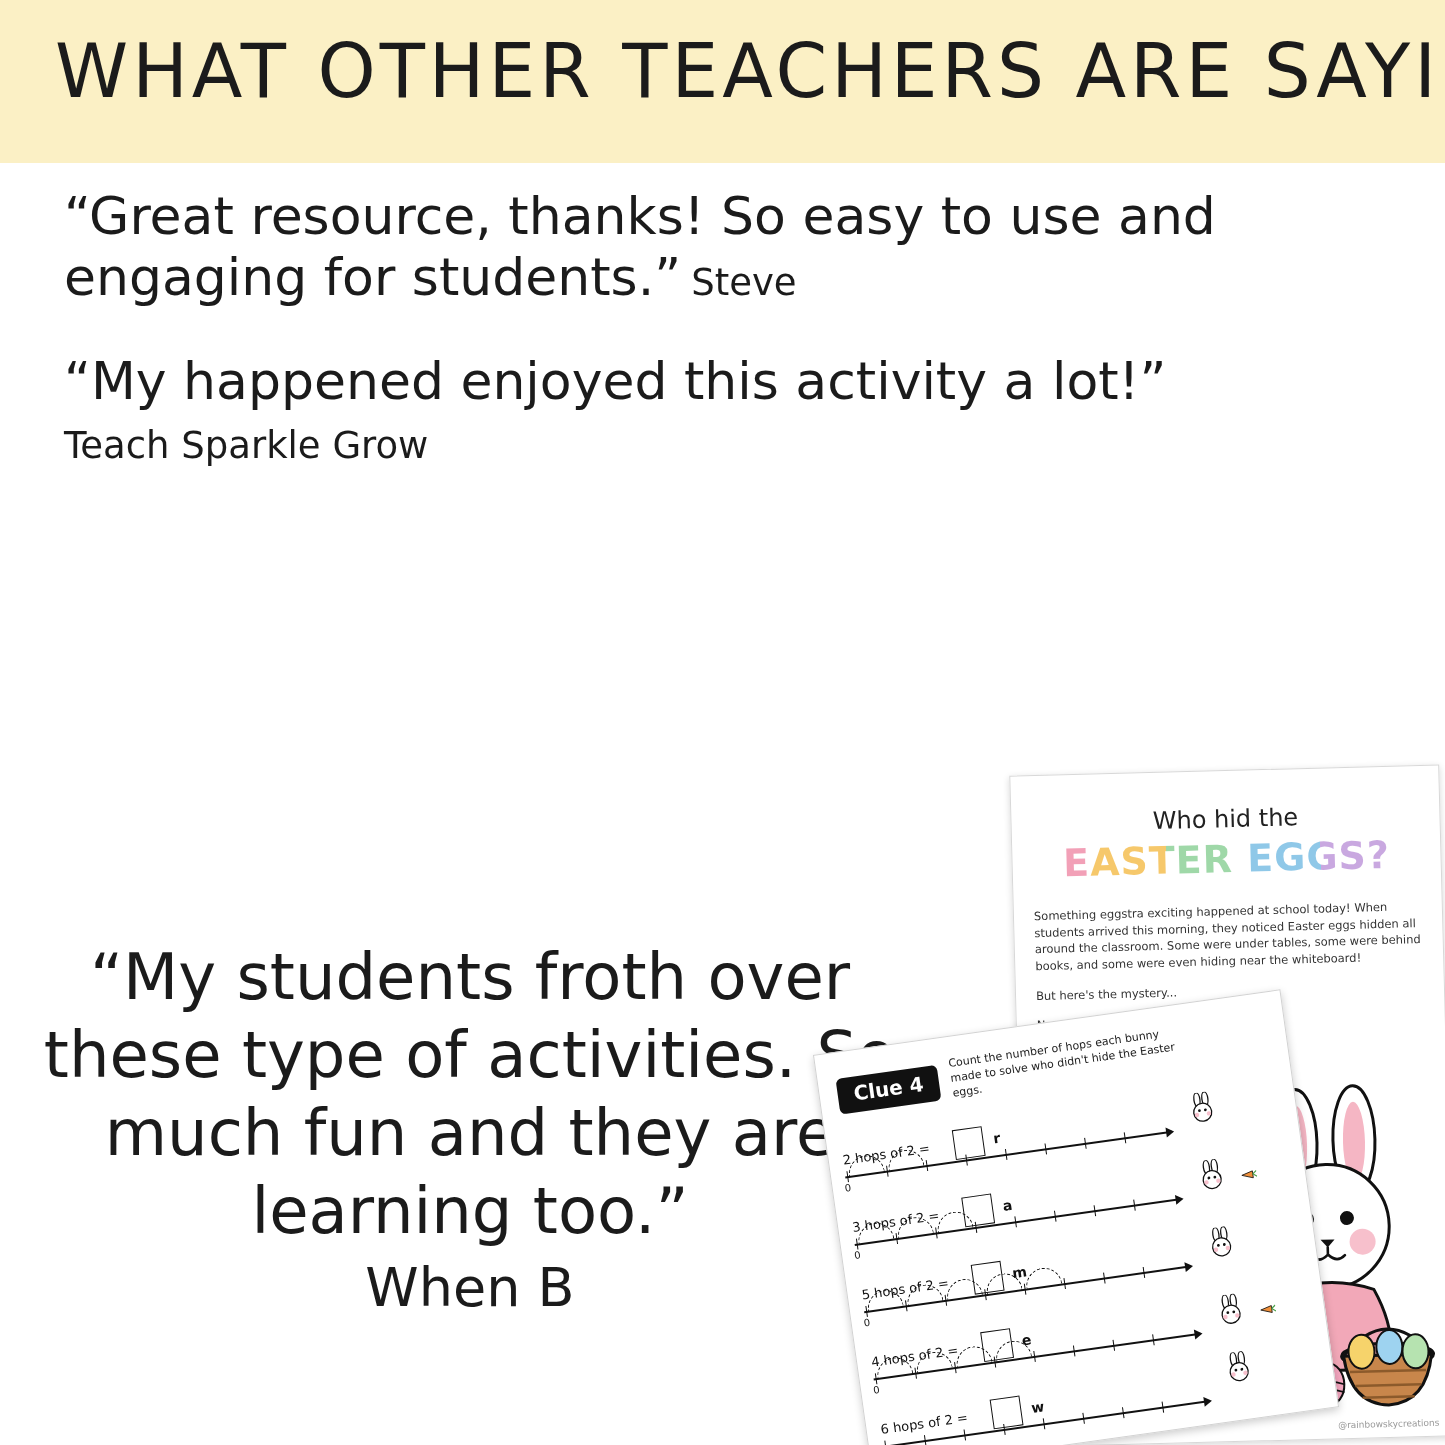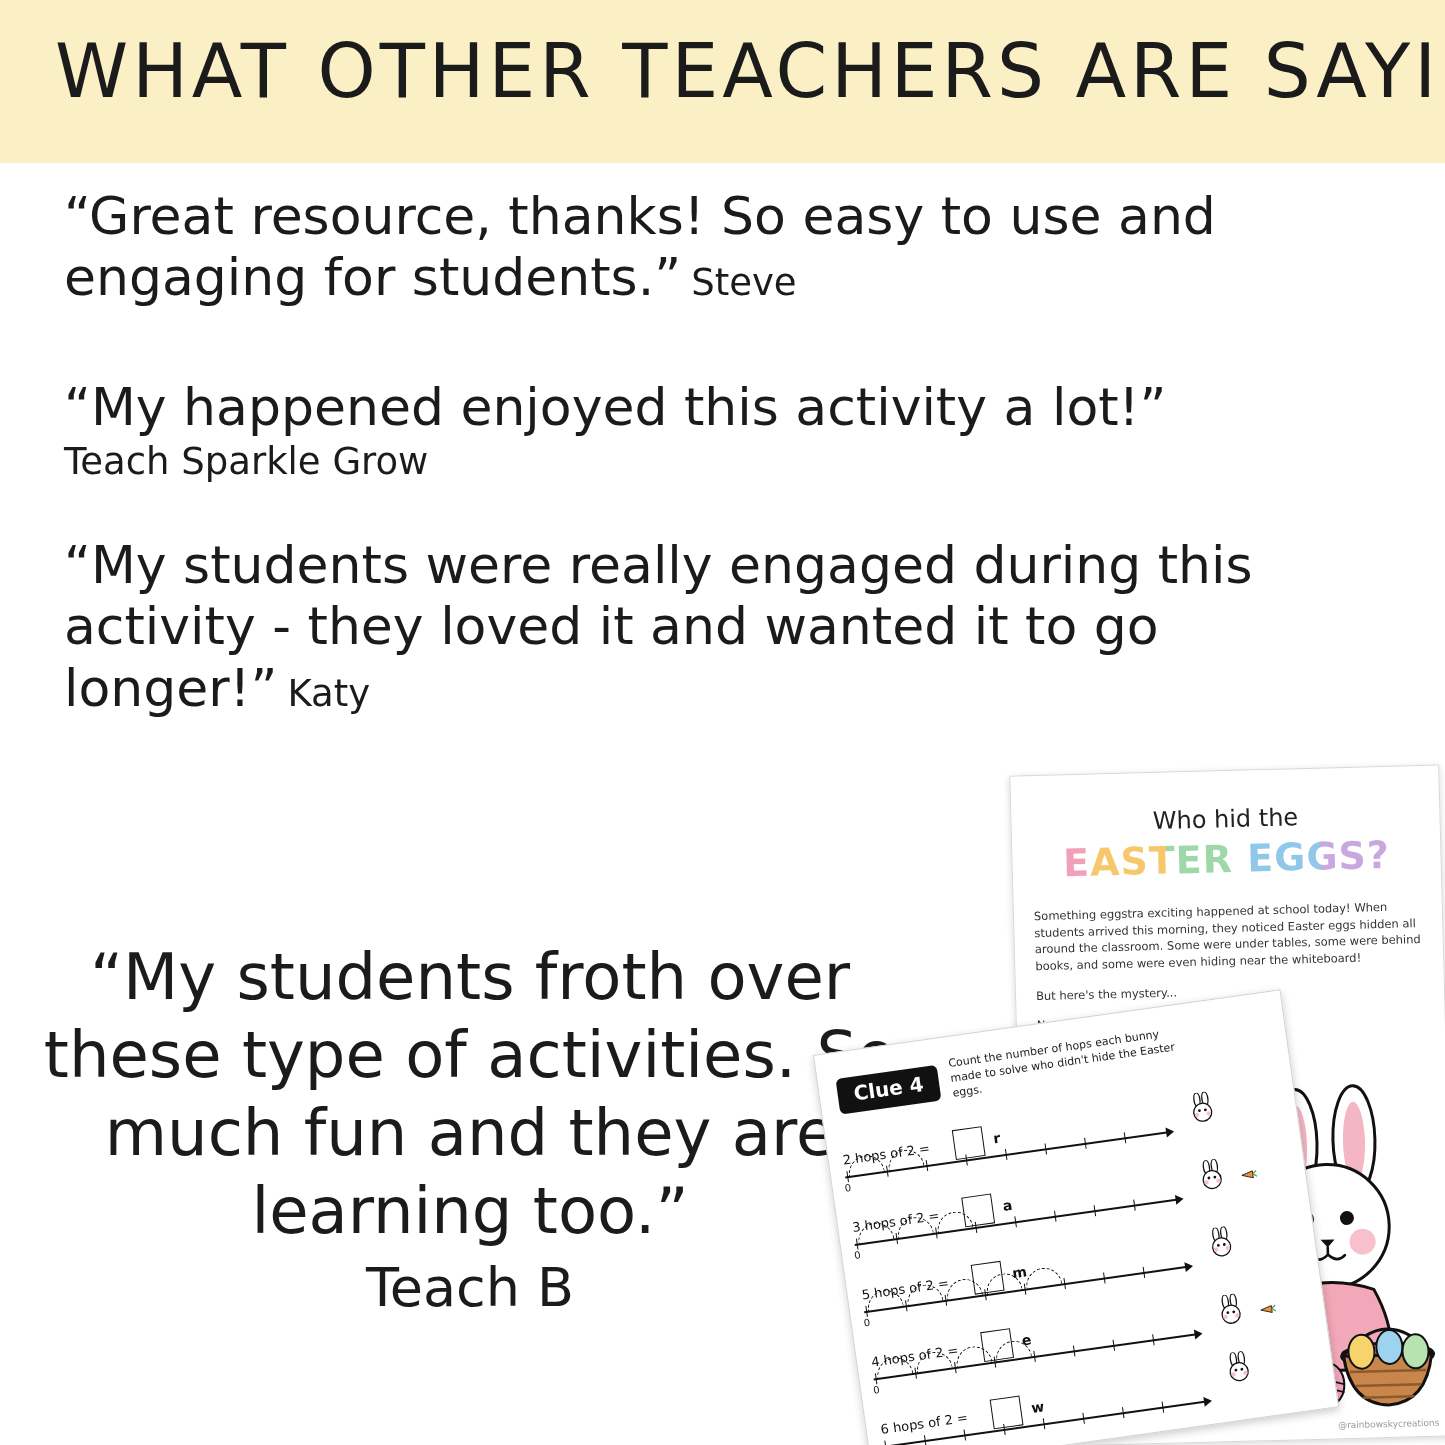--- a/index.html
+++ b/index.html
@@ -53,23 +53,23 @@
   }
   .quote-author {
     font-size: 37px;
     color: #1b1b1b;
     display: inline;
     margin-left: 10px;
   }
   .quote-author.block {
     display: block;
     margin-left: 0;
-    margin-top: 2px;
-  }
-  #q1 { margin-bottom: 68px; }
+    margin-top: 12px;
+  }
+  #q1 { margin-bottom: 42px; }
   #q2 { margin-bottom: 52px; }
   #q3 { margin-bottom: 40px; }
 
   
   .quote-big {
     position: absolute;
     left: 40px;
     top: 938px;
     width: 860px;
     text-align: center;
@@ -270,29 +270,26 @@
 
   <div class="quote-block" id="q1">
     <span class="quote-text">“Great resource, thanks! So easy to use and engaging for students.”</span><span class="quote-author">Steve</span>
   </div>
 
   <div class="quote-block" id="q2">
     <span class="quote-text">“My happened enjoyed this activity a lot!”</span>
     <span class="quote-author block">Teach Sparkle Grow</span>
   </div>
 
-  <div class="quote-block" id="q3">
-    <span class="quote-text">“My students were really engaged during this activity - they loved it and wanted it to go longer!”</span><span class="quote-author">Katy</span>
-  </div>
 
 </div>
 
 <div class="quote-big">
   <span class="quote-text">“My students froth over these type of activities. So much fun and they are learning too.”</span>
-  <span class="quote-author">Teach B</span>
+  <span class="quote-author">When B</span>
 </div>
 
 <div class="mockups">
 
   <div class="page-back">
     <div class="pb-title-sm">Who hid the</div>
     <div class="pb-title-lg">EASTER EGGS?</div>
     <div class="pb-body">
       <p>Something eggstra exciting happened at school today! When students arrived this morning, they noticed Easter eggs hidden all around the classroom. Some were under tables, some were behind books, and some were even hiding near the whiteboard!</p>
       <p>But here's the mystery...</p>

